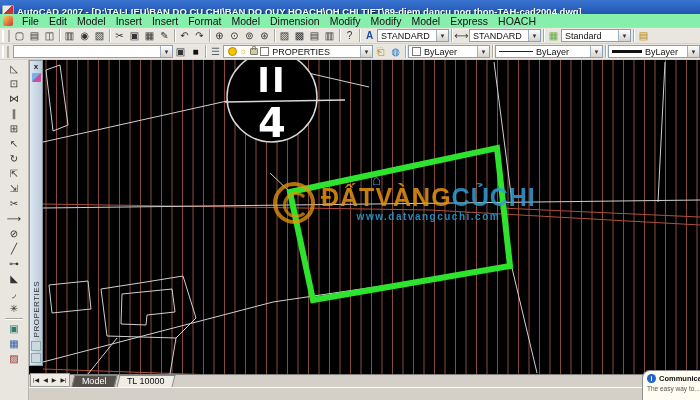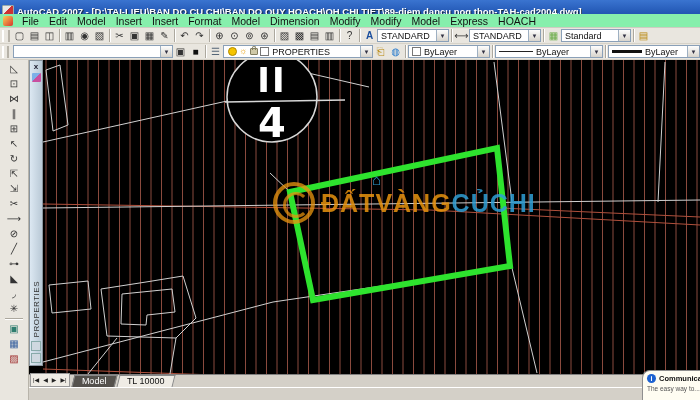--- a/index.html
+++ b/index.html
@@ -344,20 +344,21 @@
   <div class="palette-mini"></div>
   <div class="palette-mini"></div>
 </div>
 
 <div id="watermark">
   <div id="wm-logo"></div>
   <div id="wm-text">
     <div id="wm-brand">
       <span id="wm-orange" style="color: rgb(232, 147, 15);">ĐẤTVÀNG</span><span id="wm-blue" style="color: rgb(47, 159, 214);">CỦCHI</span>
     </div>
+    <div id="wm-url" style="color: rgb(47, 159, 214);">www.datvangcuchi.com</div>
   </div>
 </div>
 <div id="wm-house">⌂</div>
 
 <div id="tabsbar">
   <div id="tab-nav" style="display:flex;background:#efece5;border:1px solid #999;margin-left:1px;">
       <span class="navbtn">|◀</span>
       <span class="navbtn">◀</span>
       <span class="navbtn">▶</span>
       <span class="navbtn">▶|</span>

